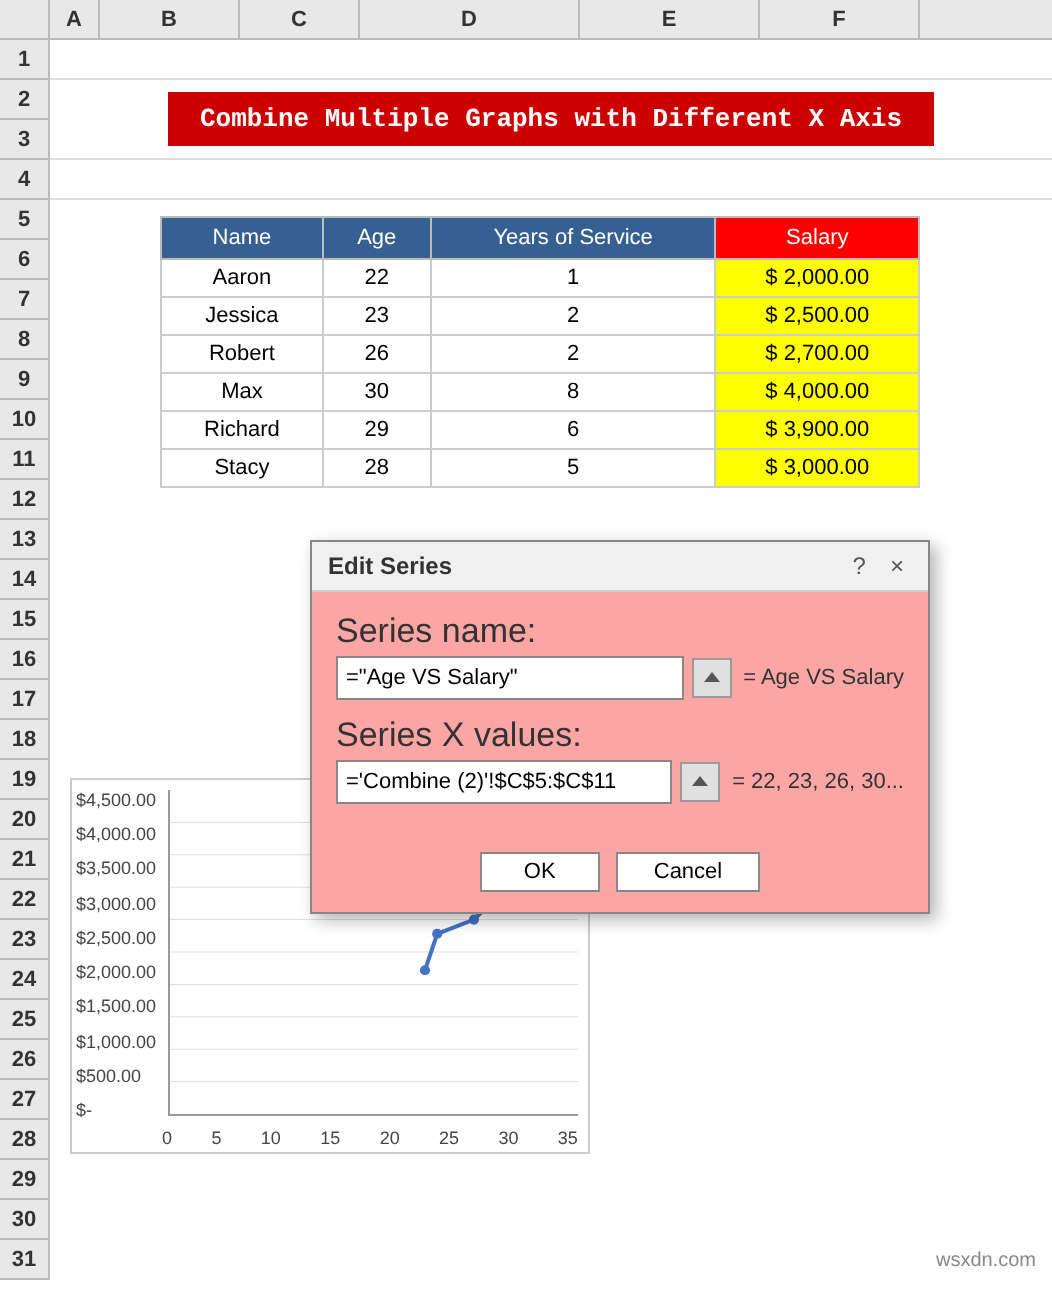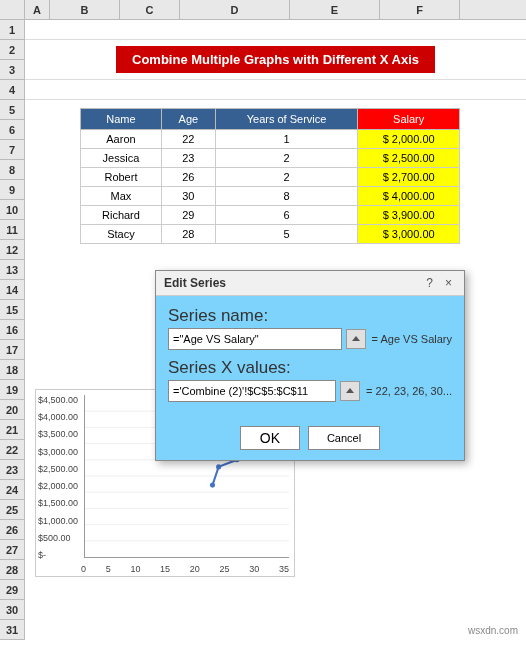--- a/index.html
+++ b/index.html
@@ -123,21 +123,21 @@
       border-left: 1px solid #999;
       border-bottom: 1px solid #999;
     }
 
     
     .dialog {
       position: absolute;
       top: 270px;
       left: 155px;
       width: 310px;
-      background: #7dd3fc;
+      background: #fca5a5;
       border: 1px solid #888;
       box-shadow: 3px 3px 8px rgba(0,0,0,0.3);
       z-index: 100;
     }
     .dialog-titlebar {
       background: #f0f0f0;
       padding: 5px 8px;
       display: flex;
       align-items: center;
       justify-content: space-between;
@@ -214,21 +214,21 @@
     .dialog-buttons {
       display: flex;
       justify-content: center;
       gap: 8px;
       padding: 6px 12px 10px;
     }
     .btn-ok {
       background: #fff;
       border: 1px solid #888;
       padding: 3px 18px;
-      font-size: 14px;
+      font-size: 11px;
       cursor: pointer;
       min-width: 60px;
     }
     .btn-cancel {
       background: #fff;
       border: 1px solid #888;
       padding: 3px 18px;
       font-size: 11px;
       cursor: pointer;
       min-width: 60px;
@@ -297,21 +297,21 @@
   <div class="row-header">29</div>
   <div class="row-header">30</div>
   <div class="row-header">31</div>
 </div>
 
 <div class="content-area">
 
   <div style="height:20px; border-bottom:1px solid #ddd;"></div>
 
   <div style="height:40px; display:flex; align-items:center; justify-content:center; border-bottom:1px solid #ddd;">
-    <div style="background:#CC0000; color:#fff; font-weight:bold; font-size:13px; padding:6px 16px; text-align:center;">
+    <div style="background:#CC0000; color:#fff; font-weight:bold; font-size:13px; padding:6px 16px; text-align:center;font-family:Liberation Mono, monospace;">
       <span>Combine Multiple Graphs with Different X Axis</span>
     </div>
   </div>
 
   <div style="height:20px; border-bottom:1px solid #ddd;"></div>
 
   <div style="padding:0 0 0 45px;">
     <table class="data-table">
       <thead>
         <tr>

